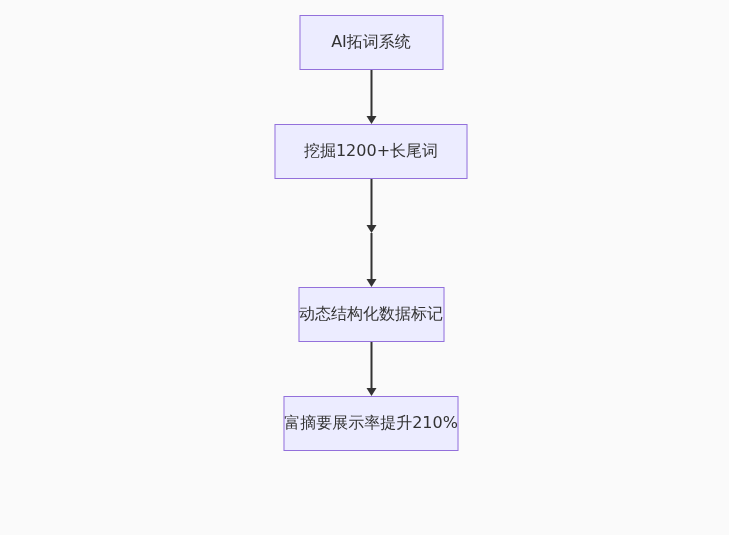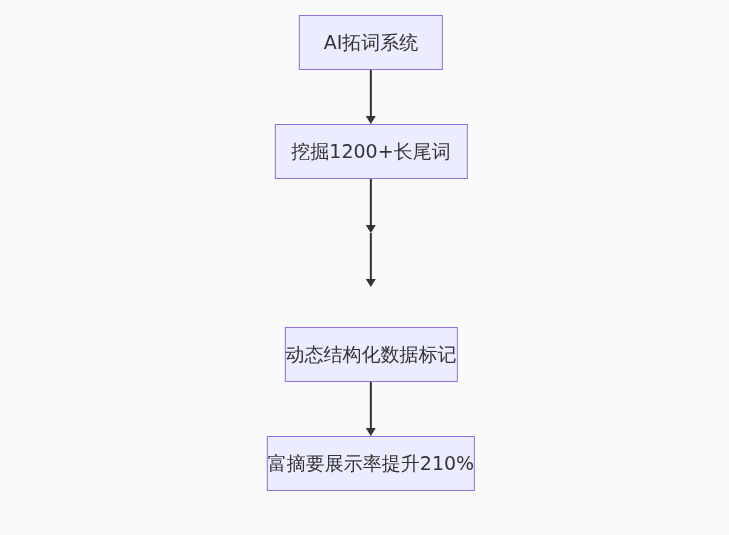--- a/index.html
+++ b/index.html
@@ -25,21 +25,21 @@
     align-items: center;
   }
   .node {
     box-sizing: border-box;
     height: 55px;
     display: flex;
     align-items: center;
     justify-content: center;
     border-width: 1px;
     border-style: solid;
-    font-size: 19px;
+    font-size: 16px;
     white-space: nowrap;
   }
   
   .node:nth-of-type(1) { width: 144px; }
   .node:nth-of-type(3) { width: 193px; text-align: center; }
   .node:nth-of-type(5) { width: 213px; }
   .node:nth-of-type(7) { width: 215px; }
   .node:nth-of-type(9) { width: 232px; }
   .connector {
     height: 54px;
@@ -83,21 +83,21 @@
       <div class="line" style="background: rgb(51, 51, 51);"></div>
       <div class="head" style="border-top-color: rgb(51, 51, 51);"></div>
     </div>
 
 
     <div class="connector">
       <div class="line" style="background: rgb(51, 51, 51);"></div>
       <div class="head" style="border-top-color: rgb(51, 51, 51);"></div>
     </div>
 
-    <div class="node" style="background: rgb(236, 236, 255); border-color: rgb(147, 112, 219); color: rgb(51, 51, 51); margin-top: 40px;">
+    <div class="node" style="background: rgb(236, 236, 255); border-color: rgb(147, 112, 219); color: rgb(51, 51, 51);">
       <span>动态结构化数据标记</span>
     </div>
 
     <div class="connector">
       <div class="line" style="background: rgb(51, 51, 51);"></div>
       <div class="head" style="border-top-color: rgb(51, 51, 51);"></div>
     </div>
 
     <div class="node" style="background: rgb(236, 236, 255); border-color: rgb(147, 112, 219); color: rgb(51, 51, 51);">
       <span>富摘要展示率提升210%</span>

